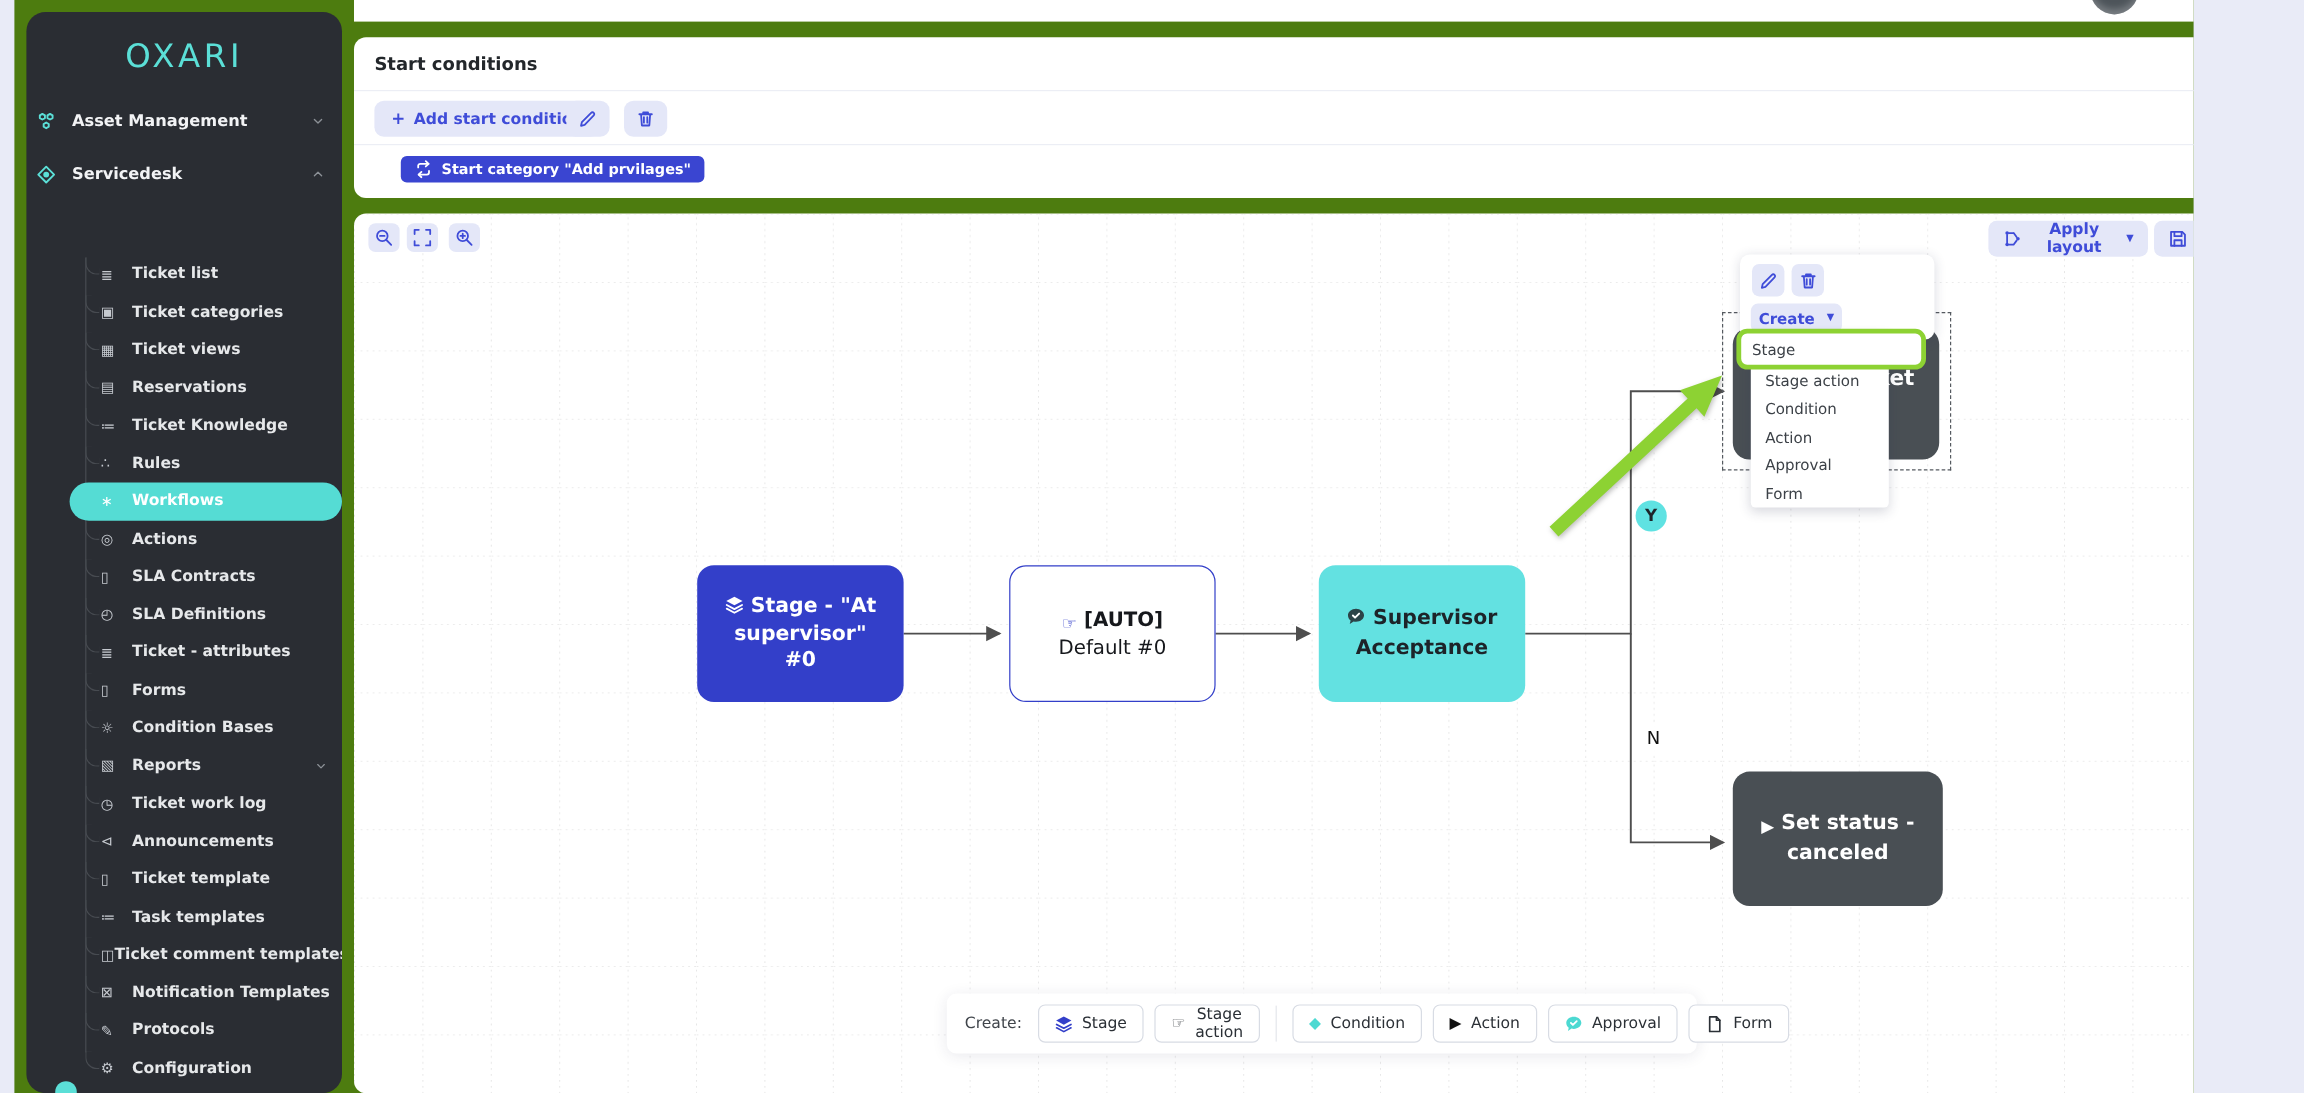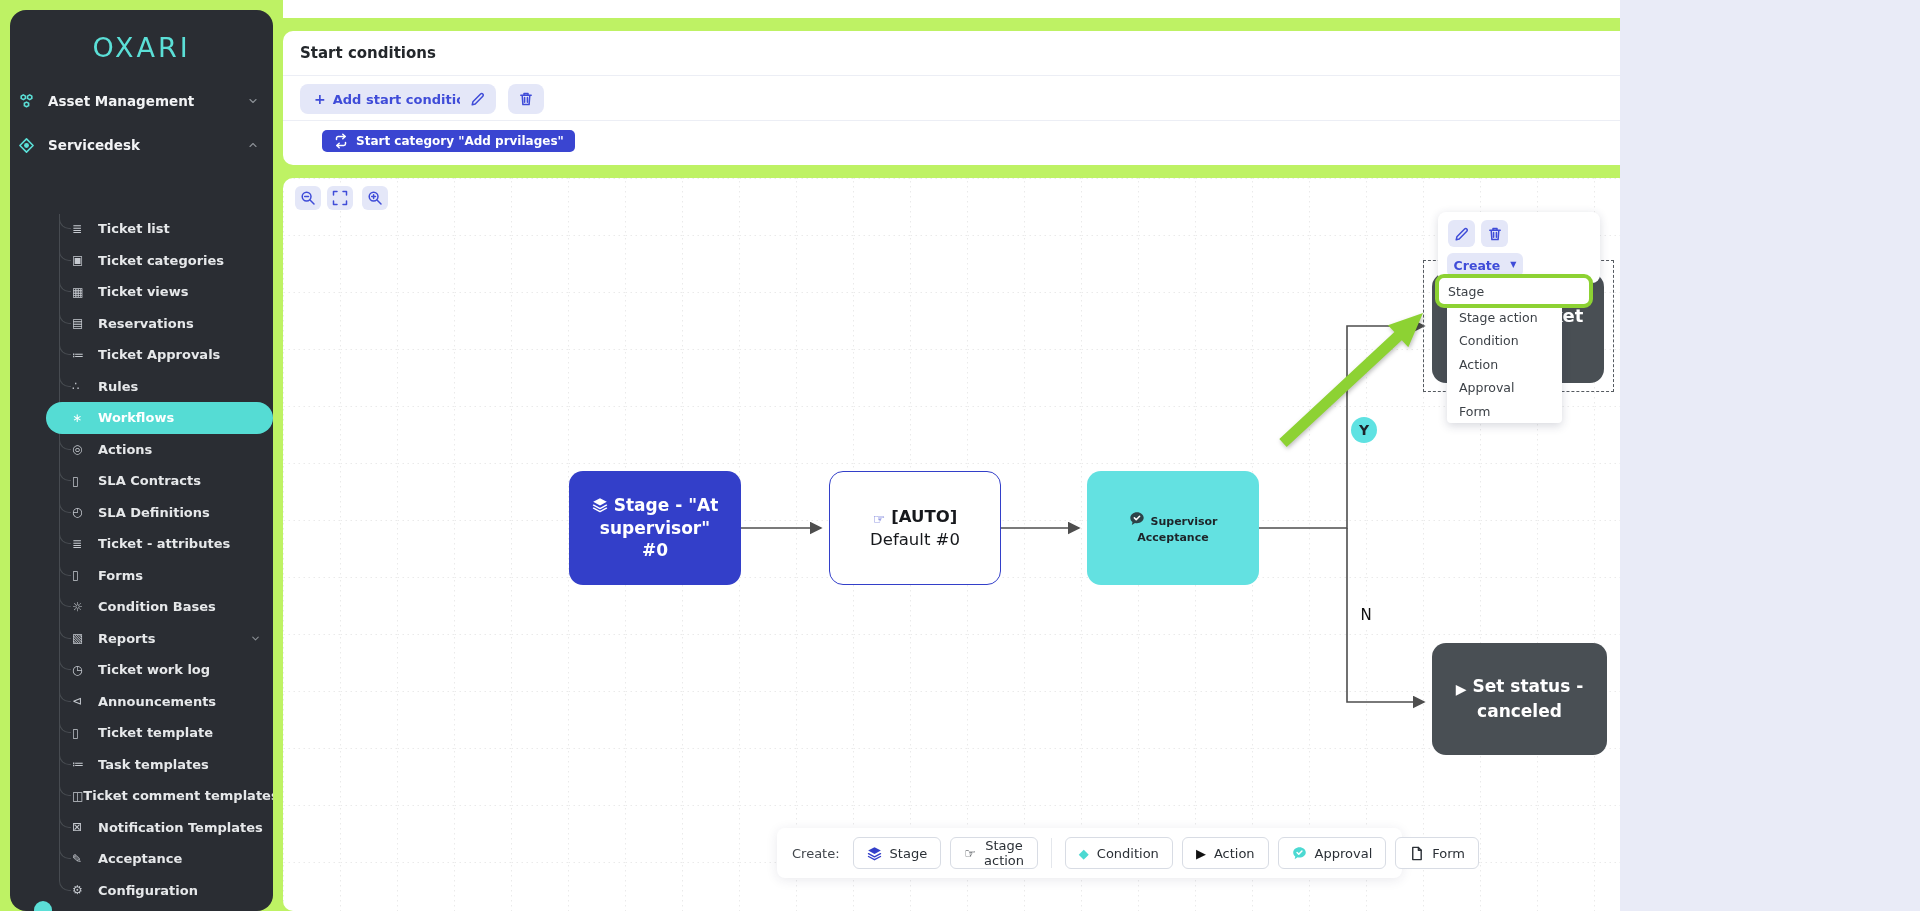--- a/index.html
+++ b/index.html
@@ -1,18 +1,18 @@
 <!DOCTYPE html>
 <html><head>
 <meta charset="utf-8">
 <style>
   html,body{margin:0;padding:0;background:#e9ebf7;}
   *{box-sizing:border-box;}
-  .page{position:relative;width:1620px;height:911px;overflow:hidden;background:#bef264;
-        font-family:"DejaVu Sans","Liberation Sans",sans-serif;color:#23272b;}
+  .page{position:relative;width:1816px;height:911px;overflow:hidden;background:#4d7c0f;
+        font-family:"DejaVu Sans","Liberation Sans",sans-serif;color:#23272b;margin-left:12px;}
   
   .sidebar{position:absolute;left:10px;top:10px;width:263px;height:901px;background:#2a2d33;
            border-radius:16px;overflow:hidden;}
   .logo{position:absolute;left:0;top:22px;width:100%;text-align:center;color:#5bdfd7;
         font-size:27px;letter-spacing:3px;font-weight:400;}
   .side-top{position:absolute;left:0;top:69px;width:100%;}
   .trow{position:relative;height:44px;display:flex;align-items:center;padding-left:8px;cursor:pointer;}
   .trow .ticon{width:30px;color:#5bdfd7;display:flex;align-items:center;}
   .trow .tlabel{color:#f2f3f5;font-size:13.5px;font-weight:700;}
   .trow .chev{position:absolute;right:14px;color:#8b9096;display:flex;}
@@ -61,21 +61,21 @@
   .node{position:absolute;border-radius:14px;display:flex;align-items:center;justify-content:center;
         text-align:center;font-weight:600;cursor:pointer;}
   .node .nicon{margin-right:6px;display:inline-flex;vertical-align:-2px;}
   .node-stage{left:286px;top:293px;width:172px;height:114px;background:#333fc9;color:#fff;
               font-size:17px;line-height:1.35;padding:0 17px;}
   .node-auto{left:546px;top:293px;width:172px;height:114px;background:#fff;border:1.5px solid #333fc9;
              color:#16181c;font-size:16.5px;line-height:1.4;flex-direction:column;}
   .node-auto .auto-top{font-weight:700;}
   .node-auto .auto-bottom{font-weight:500;}
   .node-teal{left:804px;top:293px;width:172px;height:114px;background:#63e1e1;color:#1d2429;
-             font-size:11px;line-height:1.45;padding:4px 17px;}
+             font-size:17px;line-height:1.45;padding:4px 17px;}
   .node-dark{background:#494f54;color:#fff;font-size:17px;line-height:1.45;}
   .node-ticket{left:1149px;top:95px;width:172px;height:110px;z-index:1;}
   .node-ticket .frag{position:absolute;left:119px;top:30px;font-size:18px;font-weight:700;}
   .node-status{left:1149px;top:465px;width:175px;height:112px;padding:0 16px;}
   .sel-rect{position:absolute;left:1140px;top:82px;width:191px;height:132px;border:1.5px dashed #555a60;
             z-index:2;}
   .y-badge{position:absolute;left:1068px;top:239px;width:26px;height:26px;border-radius:50%;background:#5fe2e2;
            color:#1d2429;font-size:14px;font-weight:700;display:flex;align-items:center;justify-content:center;z-index:3;}
   .n-label{position:absolute;left:1071px;top:424px;width:24px;height:26px;background:rgba(255,255,255,.92);
            border-radius:6px;color:#111;font-size:15px;font-weight:500;display:flex;align-items:center;
@@ -178,21 +178,21 @@
           <span class="sicon">
             <span style="font-size:12px;line-height:1">▤</span>
           </span>
           <span class="slabel">Reservations</span>
         </div>
         <div class="srow">
           <span class="branch"></span>
           <span class="sicon">
             <span style="font-size:12px;line-height:1">≔</span>
           </span>
-          <span class="slabel">Ticket Approvals</span>
+          <span class="slabel">Ticket Knowledge</span>
         </div>
         <div class="srow">
           <span class="branch"></span>
           <span class="sicon">
             <span style="font-size:12px;line-height:1">∴</span>
           </span>
           <span class="slabel">Rules</span>
         </div>
         <div class="srow active">
           <span class="sicon">
@@ -294,21 +294,21 @@
           <span class="sicon">
             <span style="font-size:12px;line-height:1">⊠</span>
           </span>
           <span class="slabel">Notification Templates</span>
         </div>
         <div class="srow">
           <span class="branch"></span>
           <span class="sicon">
             <span style="font-size:12px;line-height:1">✎</span>
           </span>
-          <span class="slabel">Acceptance</span>
+          <span class="slabel">Protocols</span>
         </div>
         <div class="srow">
           <span class="branch"></span>
           <span class="sicon">
             <span style="font-size:12px;line-height:1">⚙</span>
           </span>
           <span class="slabel">Configuration</span>
         </div>
       </nav>
     <div class="user-dot"></div>

